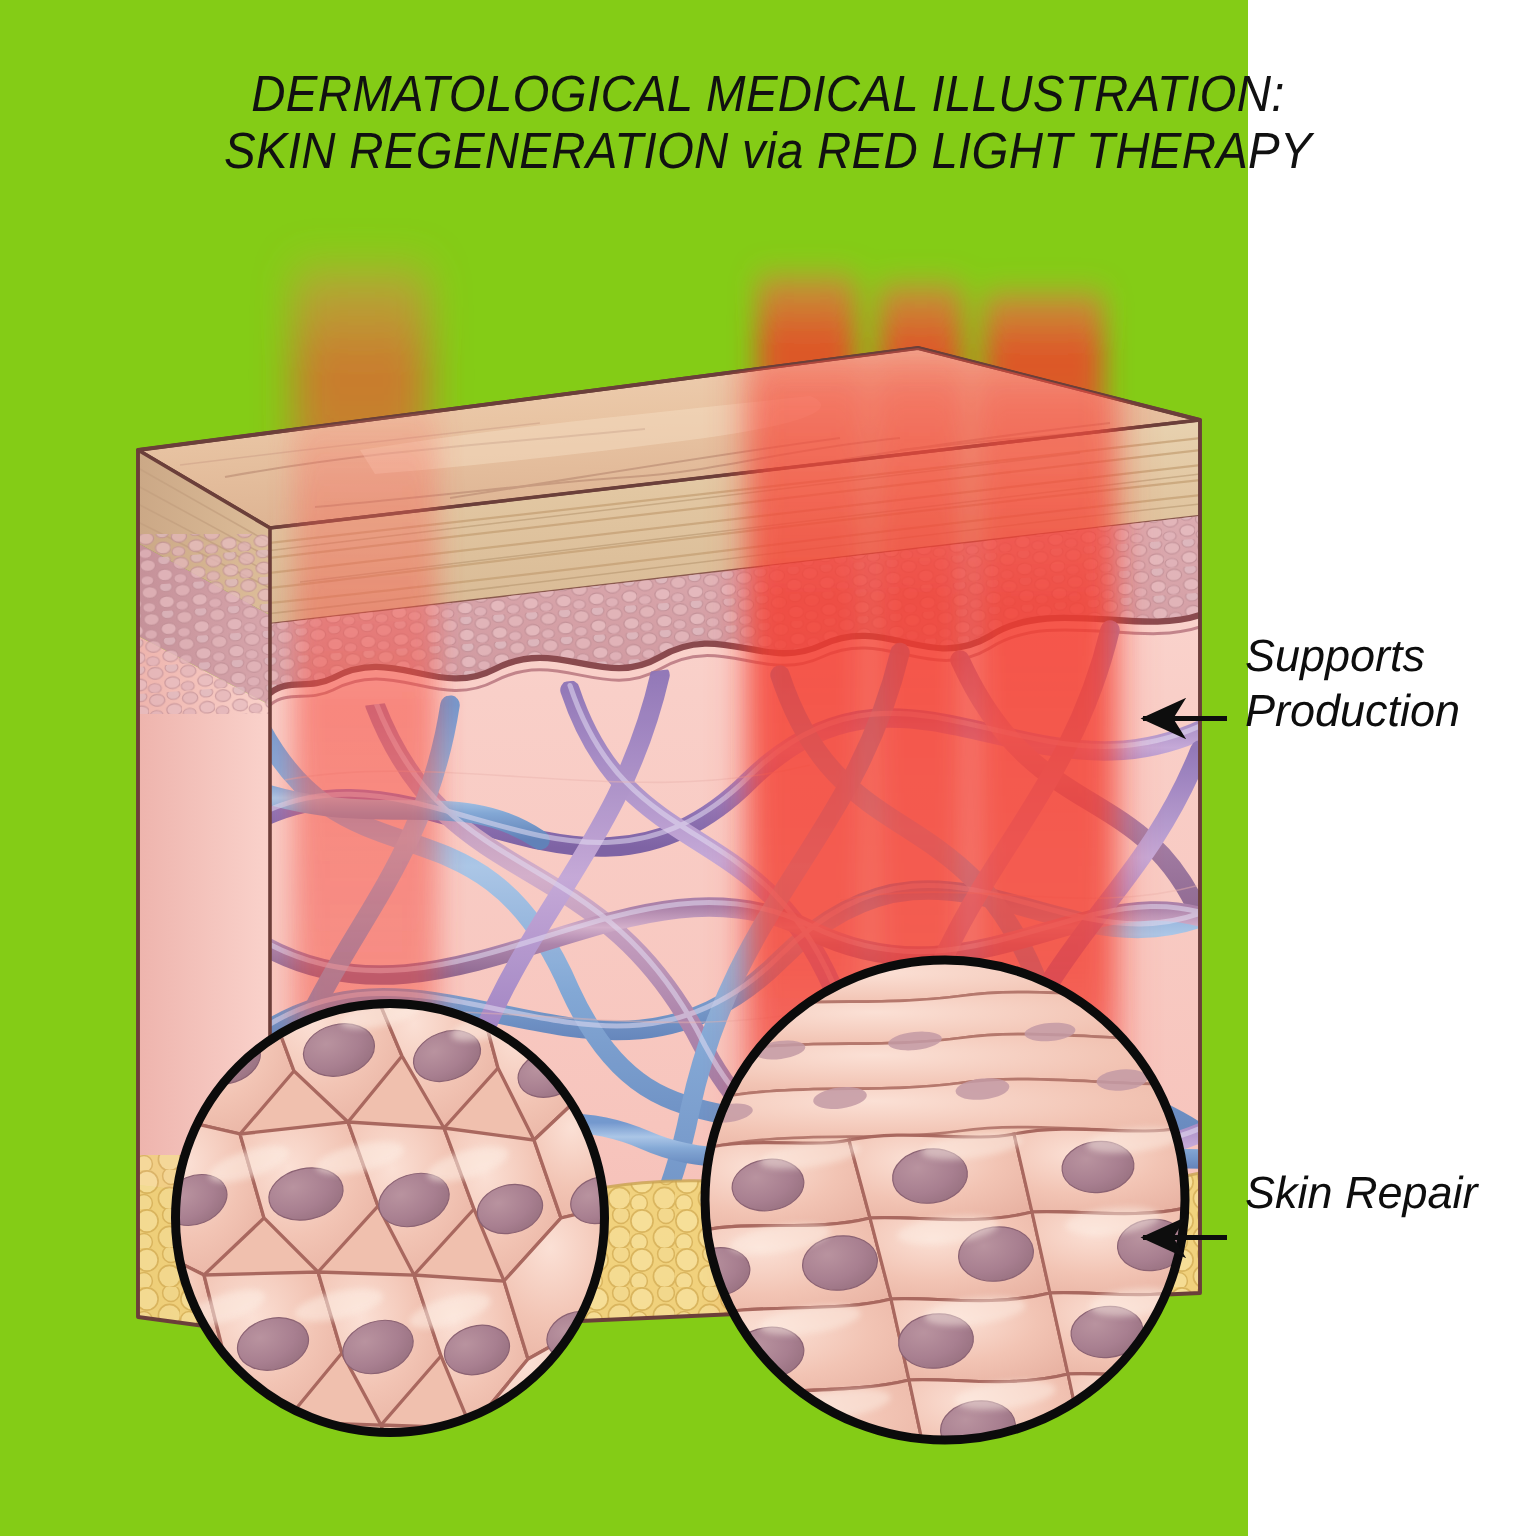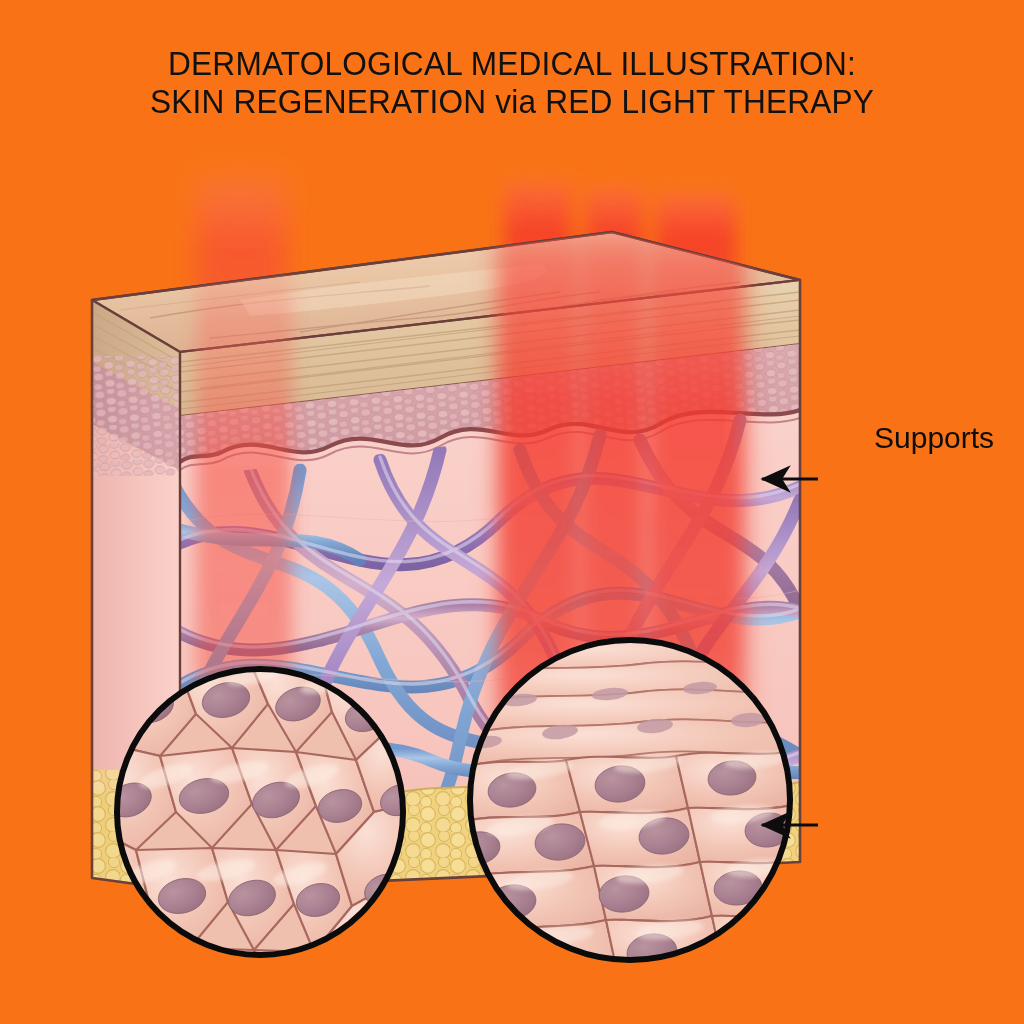--- a/index.html
+++ b/index.html
@@ -2,21 +2,21 @@
 <html><head>
 <meta charset="utf-8">
 <title>Dermatological Medical Illustration</title>
 <style>
   html,body{margin:0;padding:0;background:#ffffff;}
   body{
     width:1024px;height:1024px;overflow:hidden;
     font-family:"Liberation Sans", sans-serif;
     position:relative;
   }
-  #stage{position:absolute;inset:0;width:1024px;height:1024px;background:#f97316;}
+  #stage{position:absolute;inset:0;width:832px;height:1024px;background:#84cc16;font-style:italic;}
   .title-block{
     position:absolute;left:0;top:44px;width:1024px;
     text-align:center;color:#111;
     font-family:"Liberation Sans", sans-serif;
     font-weight:400;
     letter-spacing:0.2px;
     line-height:1.12;
   }
   .title-line{
     font-size:34px;
@@ -27,21 +27,21 @@
   .callout{
     position:absolute;
     color:#0d0d0d;
     font-size:30px;
     line-height:1.22;
     font-family:"Liberation Sans", sans-serif;
     white-space:nowrap;
   }
   #callout-collagen{left:830px;top:420px;}
   #callout-repair{left:830px;top:778px;}
-  .callout span{display:block;margin-left:44px;}
+  .callout span{display:block;}
   svg#art{position:absolute;left:0;top:0;width:1024px;height:1024px;}
 </style>
 </head>
 <body>
 
 <div id="stage">
 
   <svg id="art" viewBox="0 0 1024 1024">
     <defs>
 
@@ -495,18 +495,20 @@
     </g>
   </svg>
 
   <div class="title-block">
     <span class="title-line">DERMATOLOGICAL MEDICAL ILLUSTRATION:</span>
     <span class="title-line">SKIN REGENERATION via RED LIGHT THERAPY</span>
   </div>
 
   <div class="callout" id="callout-collagen">
     <span>Supports</span>
+    <span>Production</span>
   </div>
 
   <div class="callout" id="callout-repair">
+    <span>Skin Repair</span>
   </div>
 
 </div>
 
 </body></html>

